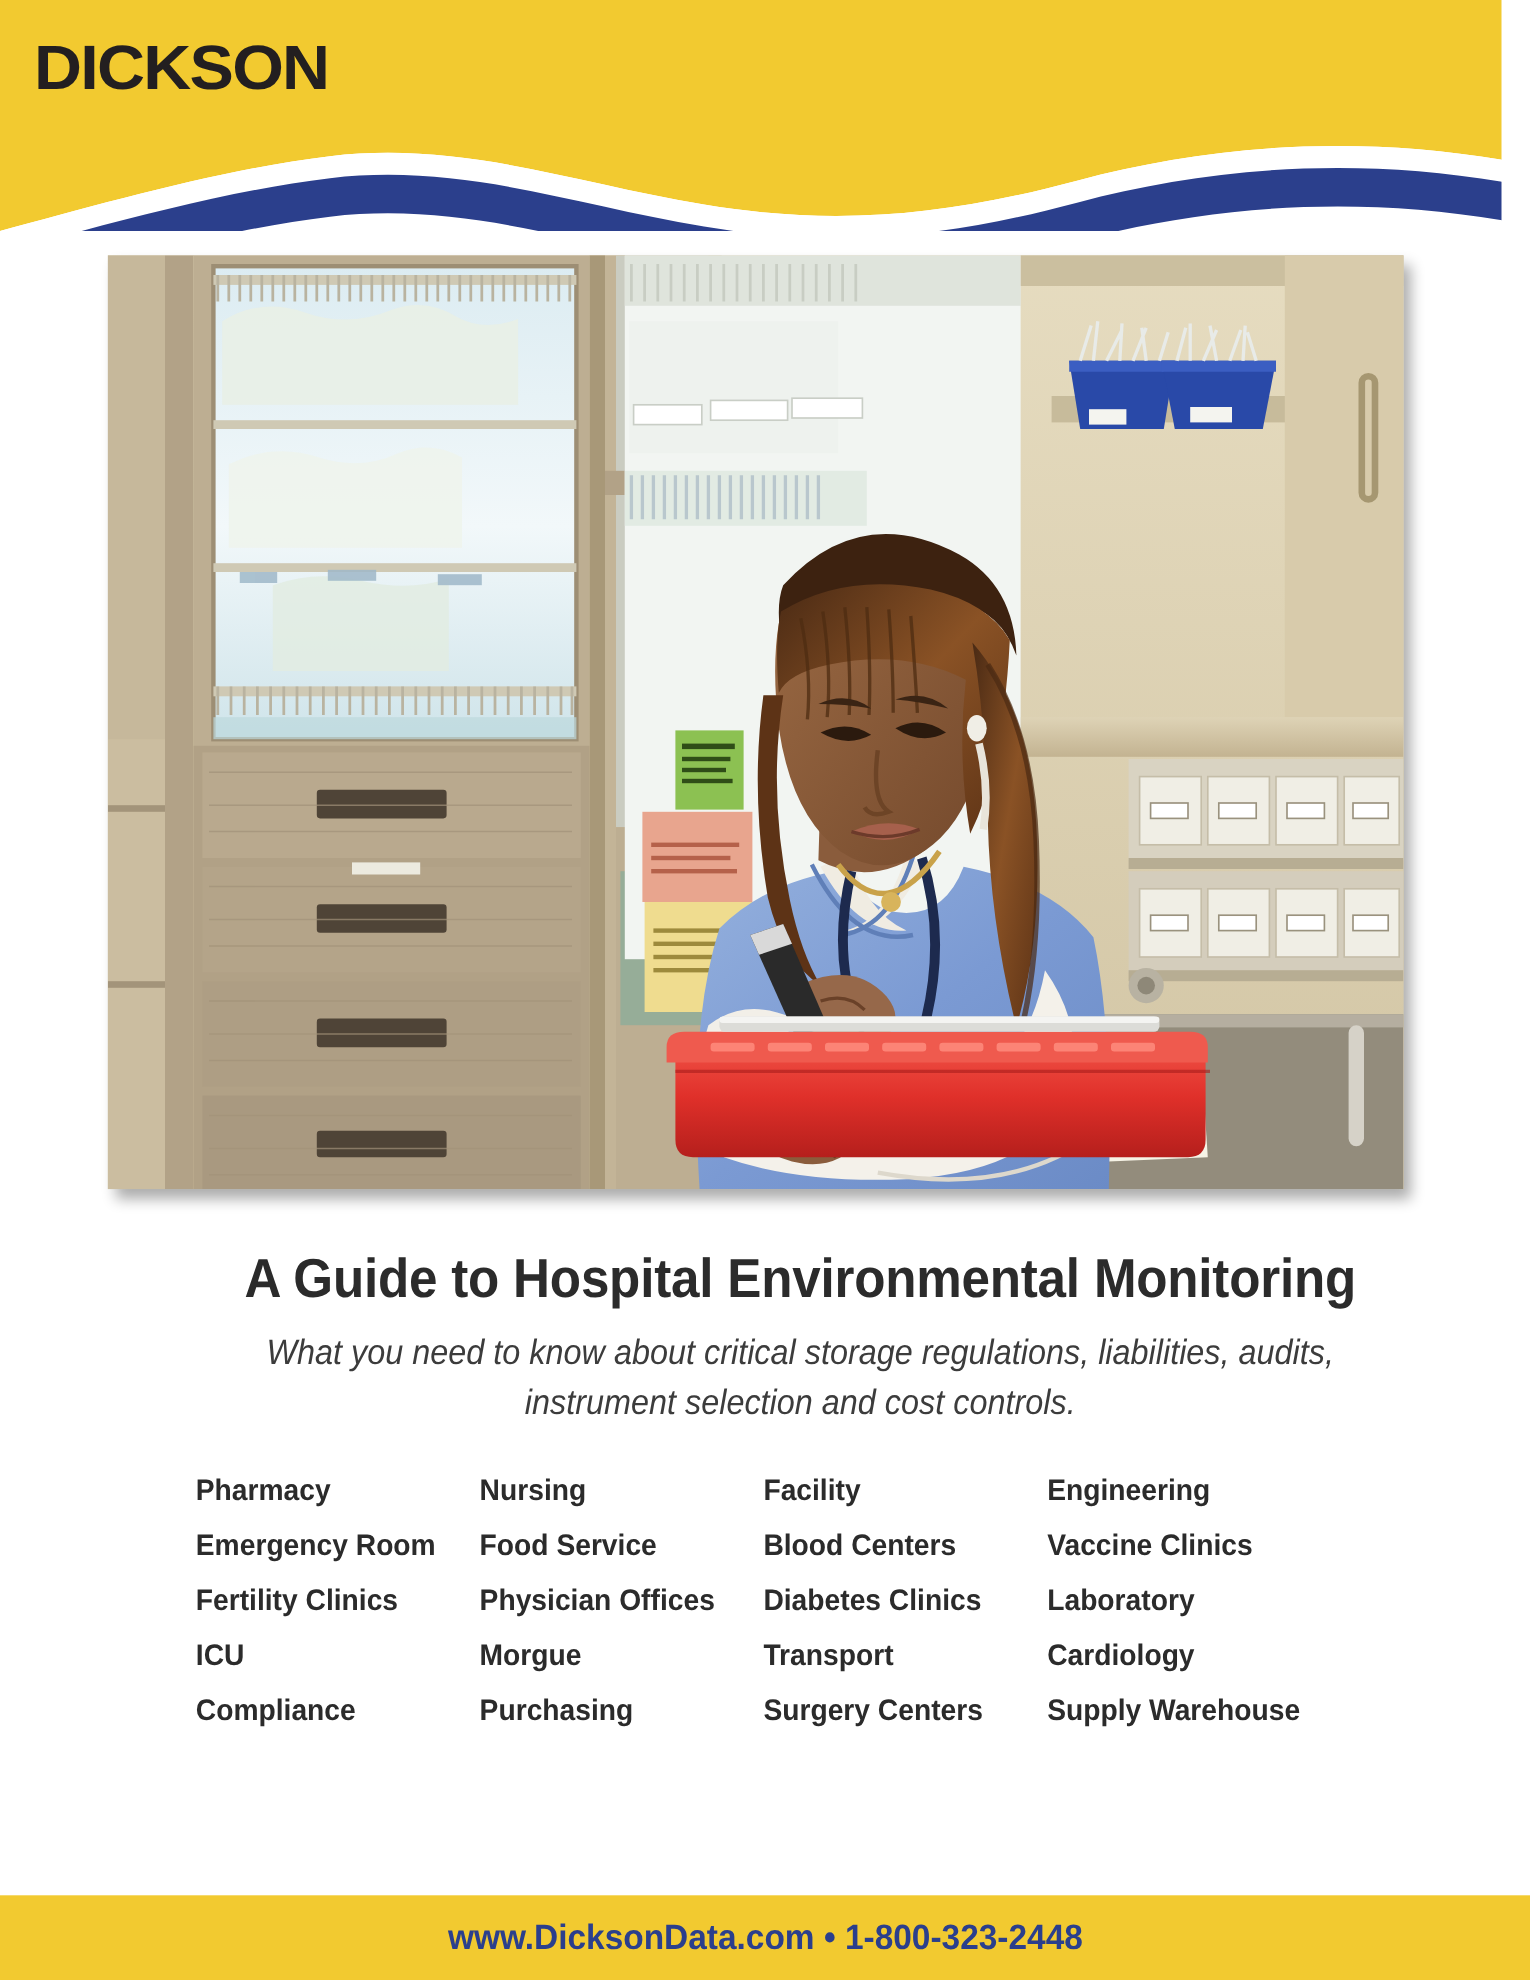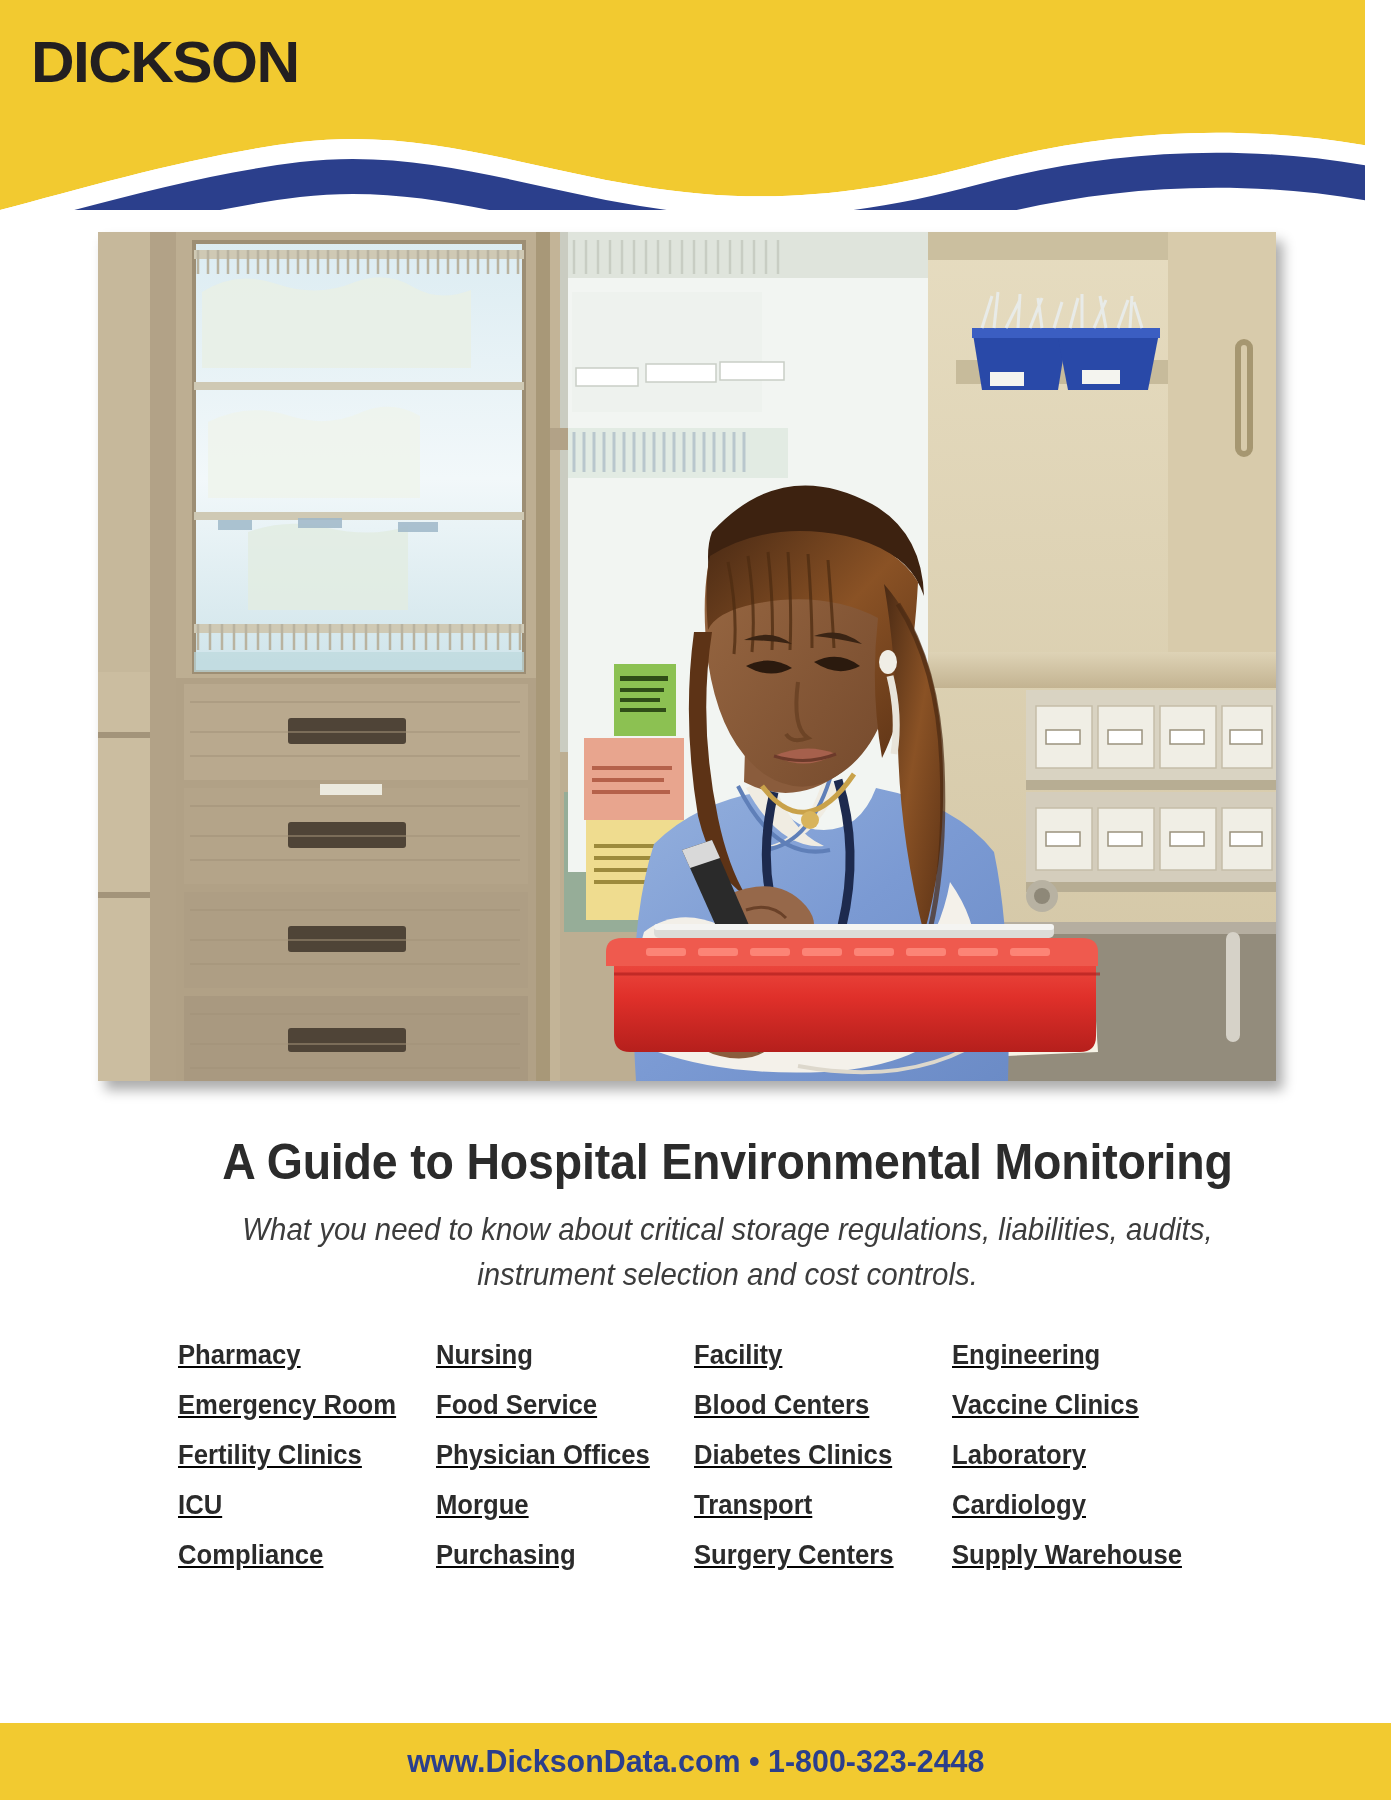--- a/index.html
+++ b/index.html
@@ -89,21 +89,20 @@
   
   #department-grid {
     position: absolute;
     left: 178px;
     top: 1342px;
     width: 1030px;
     display: grid;
     grid-template-columns: 258px 258px 258px 256px;
     grid-auto-rows: 50px;
     align-items: start;
-    text-decoration: underline;
   }
   .dept-item {
     font-family: "Liberation Sans Narrow", "Liberation Sans", sans-serif;
     font-weight: bold;
     font-size: 27px;
     color: #2b2b2b;
     letter-spacing: 0px;
     transform: scaleX(0.95);
     transform-origin: left center;
     white-space: nowrap;

